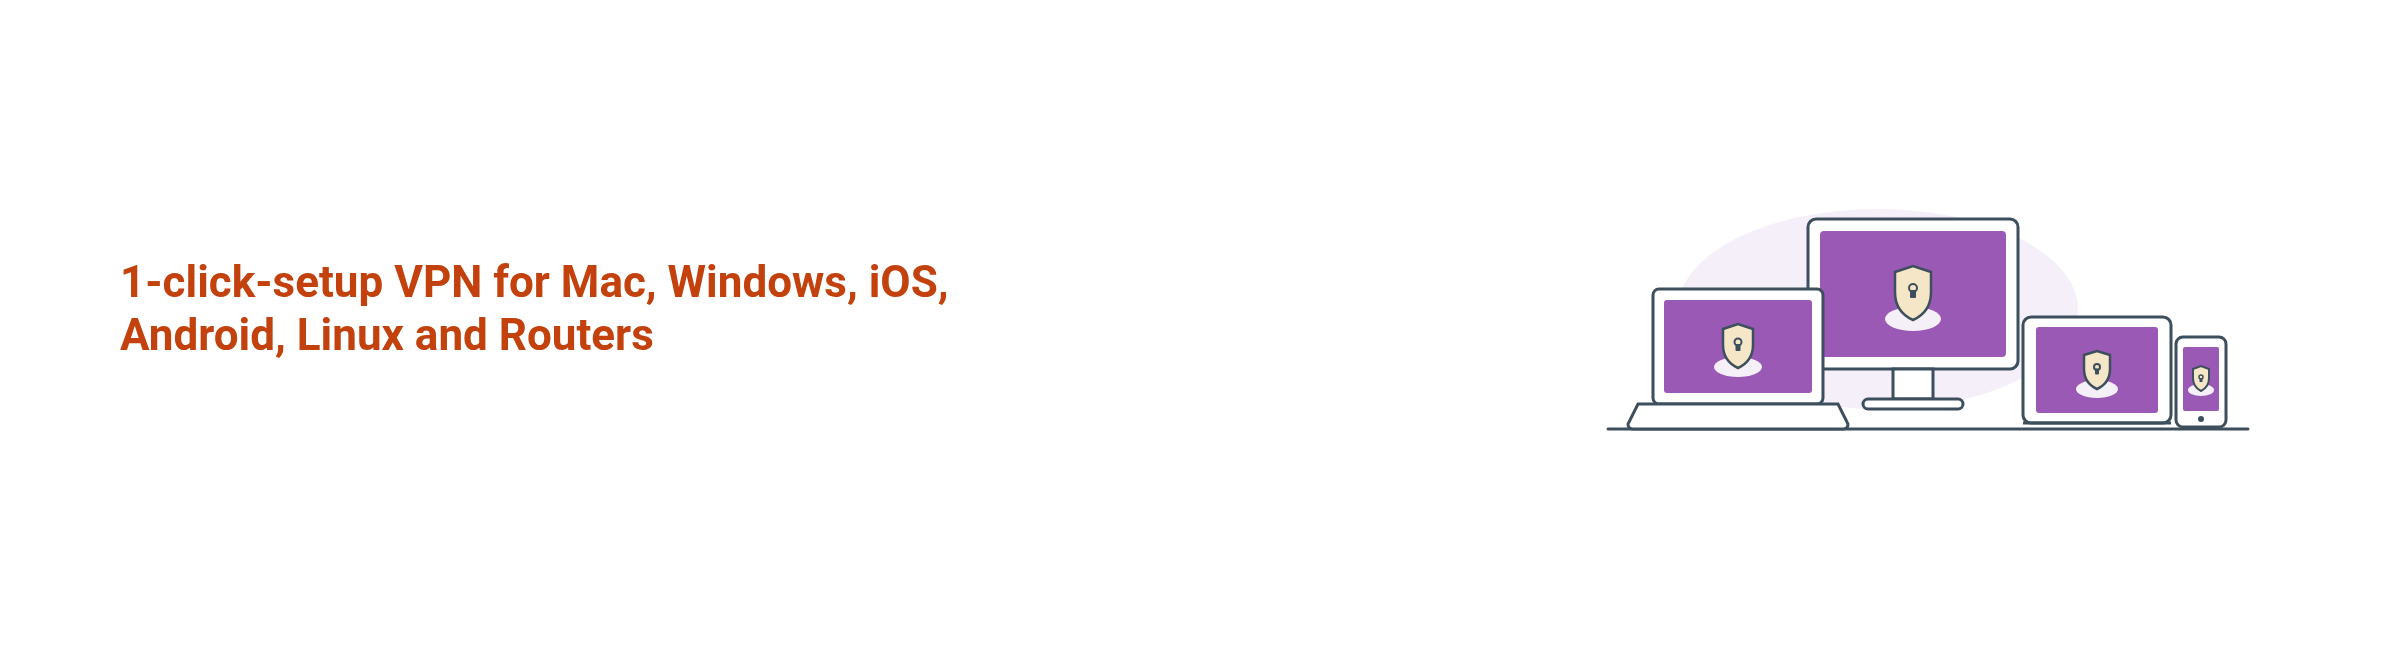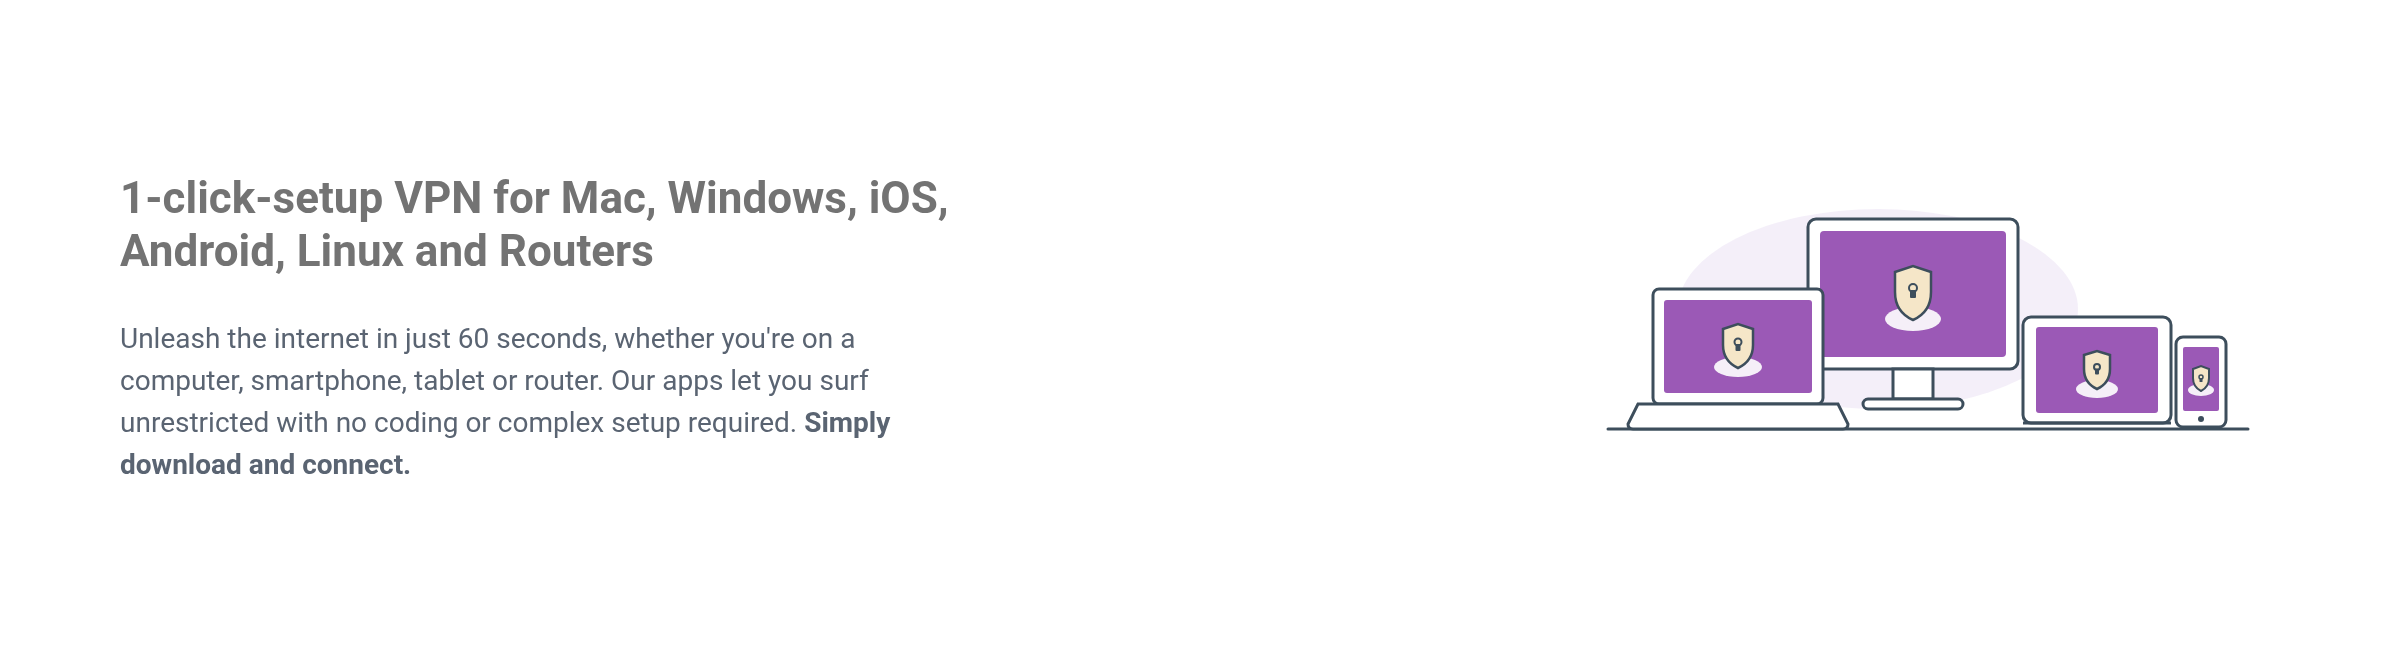--- a/index.html
+++ b/index.html
@@ -16,21 +16,21 @@
       align-items: center;
       justify-content: space-between;
       padding: 0 120px;
     }
     .text-content {
       max-width: 900px;
     }
     .heading {
       font-size: 44px;
       font-weight: 700;
-      color: #737373;
+      color: #c2410c;
       line-height: 1.2;
       margin-bottom: 40px;
     }
     .description {
       font-size: 28px;
       color: #5a6472;
       line-height: 1.5;
       max-width: 850px;
     }
     .description strong {
@@ -40,23 +40,20 @@
       width: 700px;
       height: 280px;
       position: relative;
     }
   </style>
 </head>
 <body>
 
 <div class="text-content">
   <h2 class="heading">1-click-setup VPN for Mac, Windows, iOS, Android, Linux and Routers</h2>
-  <p class="description">
-    <span>Unleash the internet in just 60 seconds, whether you're on a computer, smartphone, tablet or router. Our apps let you surf unrestricted with no coding or complex setup required. </span><strong>Simply download and connect.</strong>
-  </p>
 </div>
 
 <div class="illustration">
   <svg viewBox="0 0 700 280" xmlns="http://www.w3.org/2000/svg">
 
     <ellipse cx="300" cy="120" rx="200" ry="100" fill="#ede4f5" opacity="0.6"></ellipse>
 
     <line x1="30" y1="240" x2="670" y2="240" stroke="#3d4e5c" stroke-width="3" stroke-linecap="round"></line>
 
     <g>

